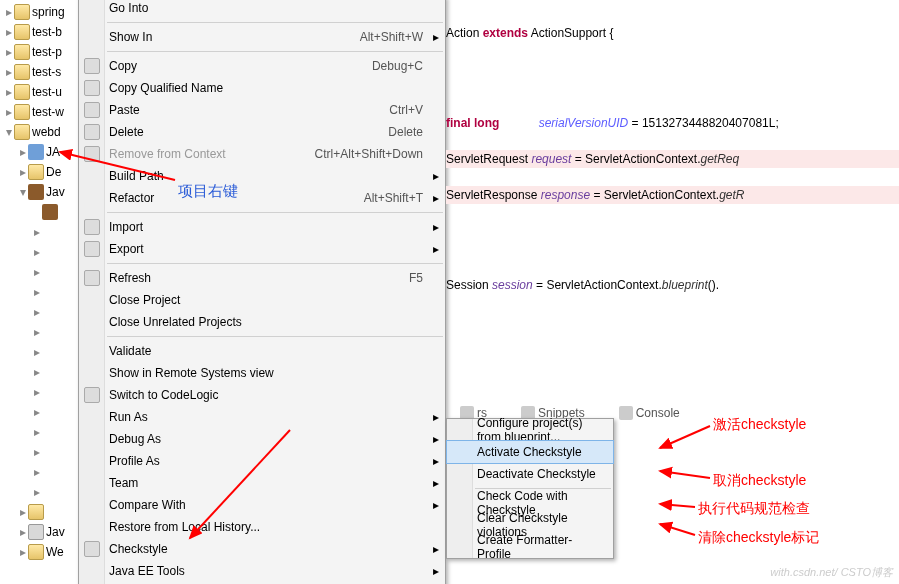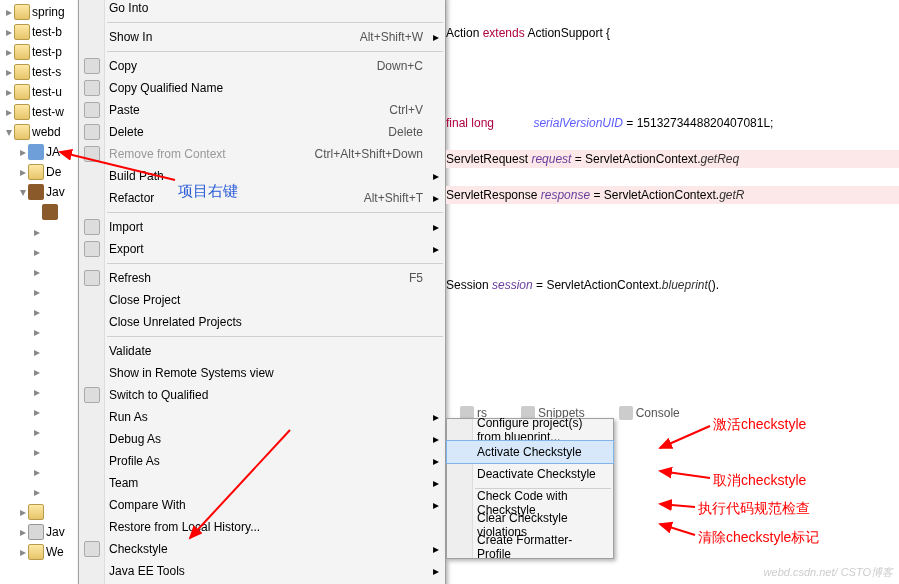--- a/index.html
+++ b/index.html
@@ -19,21 +19,21 @@
 .menu-item.disabled { color: #999; }
 .menu-item .sc { position: absolute; right: 22px; color: #555; }
 .menu-item .arrow { position: absolute; right: 6px; }
 .menu-sep { height: 1px; background: #d0d0d0; margin: 3px 2px 3px 28px; }
 .menu-item .mi-icon { position: absolute; left: 5px; width: 16px; height: 16px; }
 .menu2 { left: 446px; top: 418px; width: 168px; }
 .menu2 .menu-item.hl { background: #d6e8f9; outline: 1px solid #7eb4e8; }
 .code { position: absolute; left: 446px; top: 0; width: 453px; height: 402px; font-family: Consolas, monospace; font-size: 13px; padding-top: 24px; }
 .code-line { white-space: pre; height: 18px; line-height: 18px; }
 .code-line.hl { background: #fce8e8; }
-.kw-red { color: #b00040; font-weight: normal; }
+.kw-red { color: #b00040; font-weight: bold; }
 .kw-var { color: #6a3e9e; font-style: italic; }
 .kw-static { color: #5c5cff; font-style: italic; margin-left: 36px; }
 .kw-method { color: #333; font-style: italic; }
 .tabs { position: absolute; left: 446px; top: 402px; height: 22px; display: flex; align-items: center; gap: 6px; color: #555; }
 .tab-item { padding: 2px 14px; display: flex; align-items: center; gap: 3px; }
 .tab-ic { width: 14px; height: 14px; display: inline-block; background:#ccc; border-radius:2px; }
 .anno { position: absolute; color: #ff0000; font-size: 14px; pointer-events: none; }
 .anno-blue { color: #2a5bd7; font-size: 15px; }
 .arrow-svg { position: absolute; pointer-events: none; }
 .watermark { position: absolute; right: 6px; bottom: 4px; color: #ccc; font-size: 11px; font-style: italic; }
@@ -193,21 +193,21 @@
       <div class="menu-sep"></div>
       <div class="menu-item">
         <span>Show In</span>
         <span class="sc">Alt+Shift+W</span>
         <span class="arrow">▸</span>
       </div>
       <div class="menu-sep"></div>
       <div class="menu-item">
         <span class="mi-icon" style="background:#ddd;border:1px solid #aaa;border-radius:2px;"></span>
         <span>Copy</span>
-        <span class="sc">Down+C</span>
+        <span class="sc">Debug+C</span>
       </div>
       <div class="menu-item">
         <span class="mi-icon" style="background:#ddd;border:1px solid #aaa;border-radius:2px;"></span>
         <span>Copy Qualified Name</span>
       </div>
       <div class="menu-item">
         <span class="mi-icon" style="background:#ddd;border:1px solid #aaa;border-radius:2px;"></span>
         <span>Paste</span>
         <span class="sc">Ctrl+V</span>
       </div>
@@ -255,21 +255,21 @@
       </div>
       <div class="menu-sep"></div>
       <div class="menu-item">
         <span>Validate</span>
       </div>
       <div class="menu-item">
         <span>Show in Remote Systems view</span>
       </div>
       <div class="menu-item">
         <span class="mi-icon" style="background:#ddd;border:1px solid #aaa;border-radius:2px;"></span>
-        <span>Switch to Qualified</span>
+        <span>Switch to CodeLogic</span>
       </div>
       <div class="menu-item">
         <span>Run As</span>
         <span class="arrow">▸</span>
       </div>
       <div class="menu-item">
         <span>Debug As</span>
         <span class="arrow">▸</span>
       </div>
       <div class="menu-item">
@@ -405,13 +405,13 @@
 </svg>
 <svg class="arrow-svg" style="left:655px; top:520px;" width="45" height="20">
   <defs>
       <marker id="ah6" markerWidth="8" markerHeight="8" refX="6" refY="3" orient="auto">
         <path d="M0,0 L7,3 L0,6 Z" fill="#ff0000"></path>
       </marker>
     </defs>
   <line x1="40" y1="15" x2="5" y2="4" stroke="#ff0000" stroke-width="2" marker-end="url(#ah6)"></line>
 </svg>
 
-<div class="watermark">webd.csdn.net/  CSTO博客</div>
+<div class="watermark">with.csdn.net/  CSTO博客</div>
 
 </body></html>

